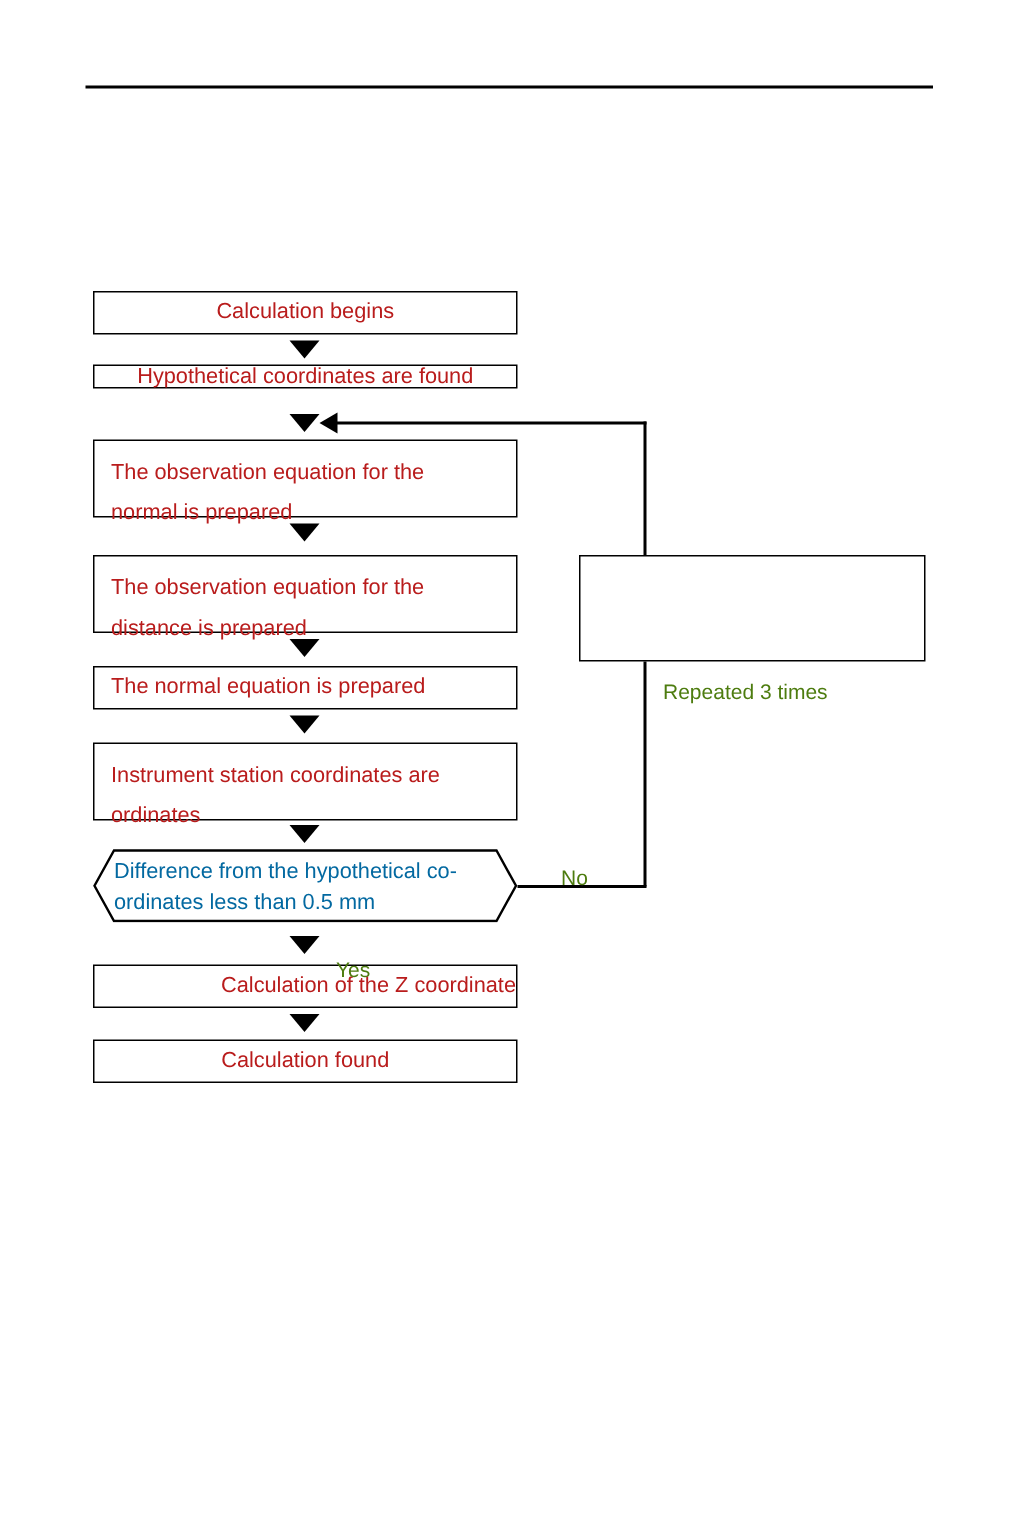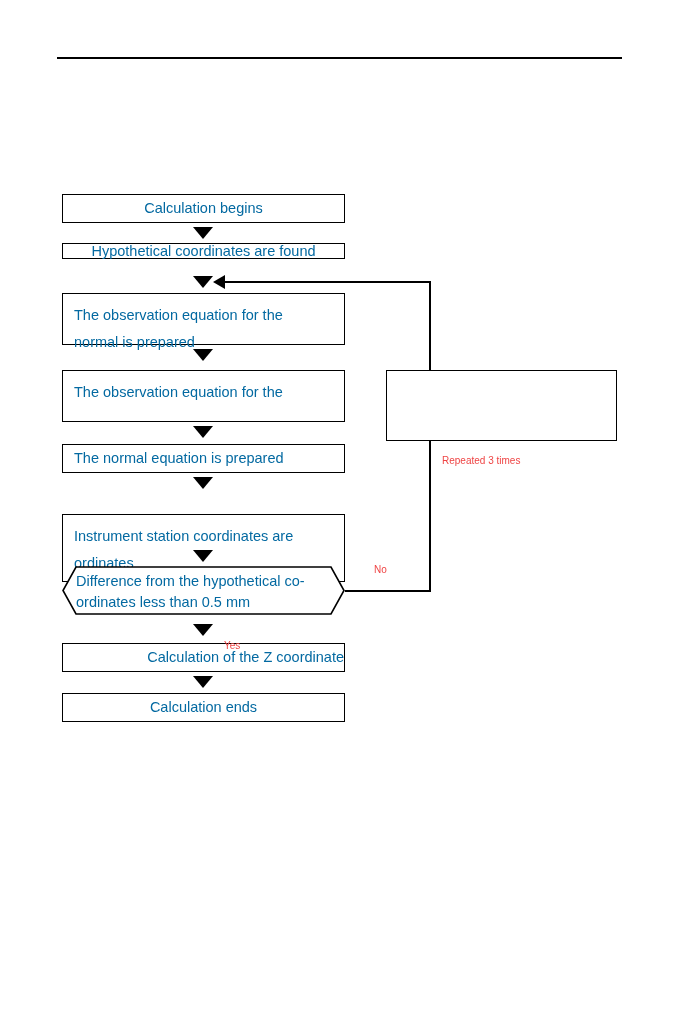--- a/index.html
+++ b/index.html
@@ -43,21 +43,21 @@
     height: 1020px;
   }
 
   .node {
     position: absolute;
     box-sizing: border-box;
     border: 1.6px solid #000000;
     background: #ffffff;
     font-size: 14.5px;
     line-height: 27px;
-    color: #0369a1;
+    color: #b91c1c;
     z-index: 3;
   }
   .node.center {
     text-align: center;
   }
   .node.left {
     text-align: left;
     padding-left: 11px;
   }
   .node .txt {
@@ -133,23 +133,23 @@
     height: 0;
     border-top: 7px solid transparent;
     border-bottom: 7px solid transparent;
     border-right: 12px solid #000000;
     z-index: 4;
   }
 
   
   .label {
     position: absolute;
-    font-size: 10px;
+    font-size: 14px;
     line-height: 18px;
-    color: #ef4444;
+    color: #4d7c0f;
     white-space: nowrap;
     z-index: 5;
   }
 
   
   .empty-box {
     position: absolute;
     box-sizing: border-box;
     border: 1.6px solid #000000;
     background: #ffffff;
@@ -183,61 +183,62 @@
 
     <div class="node double left" style="left:62px; top:293px; width:283px; height:52px;">
       <span class="txt">The observation equation for the</span>
       <span class="txt">normal is prepared</span>
     </div>
 
     <div class="tri" style="left:193px; top:349px;"></div>
 
     <div class="node double left" style="left:62px; top:370px; width:283px; height:52px;">
       <span class="txt">The observation equation for the</span>
+      <span class="txt">distance is prepared</span>
     </div>
 
     <div class="tri" style="left:193px; top:426px;"></div>
 
     <div class="node single left" style="left:62px; top:444px; width:283px; height:29px;">
       <span class="txt">The normal equation is prepared</span>
     </div>
 
     <div class="tri" style="left:193px; top:477px;"></div>
 
-    <div class="node double left" style="left:62px; top:514px; width:283px; height:68px;">
+    <div class="node double left" style="left:62px; top:495px; width:283px; height:52px;">
       <span class="txt">Instrument station coordinates are</span>
       <span class="txt">ordinates</span>
     </div>
 
     <div class="tri" style="left:193px; top:550px;"></div>
 
     <div class="hex-wrap" style="left:62px; top:566px; width:283px; height:49px;">
       <svg width="283" height="49" viewBox="0 0 283 49">
         <polygon points="14,1 269,1 282,24.5 269,48 14,48 1,24.5" fill="#ffffff" stroke="#000000" stroke-width="1.6"></polygon>
       </svg>
       <div class="hex-label">
         <span class="txt">Difference from the hypothetical co-</span>
         <span class="txt">ordinates less than 0.5 mm</span>
       </div>
     </div>
 
     <div class="line-h" style="left:345px; top:590px; width:86px;"></div>
-    <div class="label" style="left:374px; top:561px;">No</div>
+    <div class="label" style="left:374px; top:576px;">No</div>
 
     <div class="tri" style="left:193px; top:624px;"></div>
     <div class="label" style="left:224px; top:626px;margin-top:11px;">Yes</div>
 
     <div class="node single center" style="left:62px; top:643px; width:283px; height:29px;justify-content:flex-end;">
       <span class="txt">Calculation of the Z coordinate</span>
     </div>
 
     <div class="tri" style="left:193px; top:676px;"></div>
 
     <div class="node single center" style="left:62px; top:693px; width:283px; height:29px;">
-      <span class="txt">Calculation ends</span>
+      <span class="txt">Calculation found</span>
     </div>
 
     <div class="empty-box" style="left:386px; top:370px; width:231px; height:71px;">
       <span class="txt"></span>
     </div>
 
     <div class="label" style="left:442px; top:452px;">Repeated 3 times</div>
 
   </div>
 </div>

